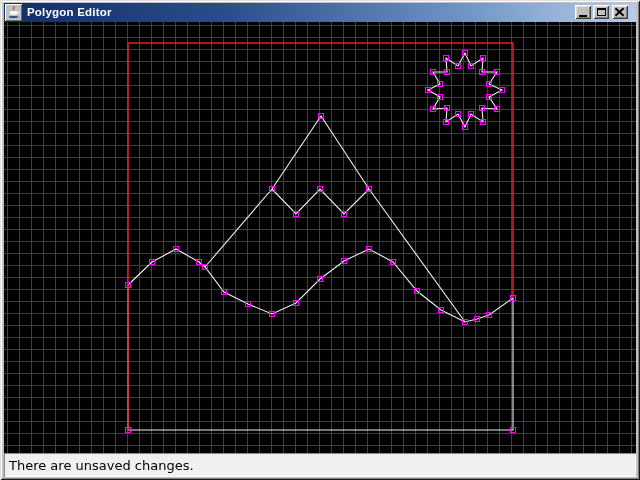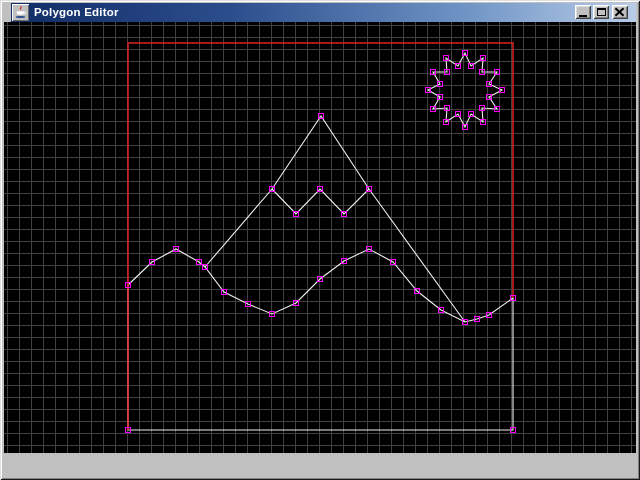--- a/index.html
+++ b/index.html
@@ -4,21 +4,21 @@
 <style>
   html,body{margin:0;padding:0;background:#555;}
   *{box-sizing:border-box;}
   .window{
     position:relative;width:640px;height:480px;background:#c0c0c0;
     font-family:"Liberation Sans",sans-serif;overflow:hidden;
     box-shadow:inset 1px 1px 0 #dfdfdf,inset -1px -1px 0 #1a1a1a,
                inset 2px 2px 0 #ffffff,inset -2px -2px 0 #808080;
   }
   .titlebar{
-    position:absolute;left:11px;top:3px;right:4px;height:19px;
+    position:absolute;left:4px;top:3px;right:4px;height:19px;
     background:linear-gradient(90deg,#112d66 0%,#2c4d8c 35%,#6d93c4 72%,#b9cce8 100%);
     display:flex;align-items:center;
   }
   .title-icon{
     position:absolute;left:1px;top:1px;width:17px;height:17px;background:#c0c0c0;
     box-shadow:inset 1px 1px 0 #ffffff,inset -1px -1px 0 #6a6a6a;
     display:flex;align-items:center;justify-content:center;
   }
   .title-text{
     position:absolute;left:23px;top:0;line-height:19px;
@@ -231,14 +231,17 @@
           <rect x="425.5" y="87.5" width="5" height="5" fill="none" stroke="#ff00ff" stroke-width="1" shape-rendering="crispEdges"></rect>
           <rect x="437.5" y="81.5" width="5" height="5" fill="none" stroke="#ff00ff" stroke-width="1" shape-rendering="crispEdges"></rect>
           <rect x="430.5" y="69.5" width="5" height="5" fill="none" stroke="#ff00ff" stroke-width="1" shape-rendering="crispEdges"></rect>
           <rect x="444.5" y="69.5" width="5" height="5" fill="none" stroke="#ff00ff" stroke-width="1" shape-rendering="crispEdges"></rect>
           <rect x="443.5" y="55.5" width="5" height="5" fill="none" stroke="#ff00ff" stroke-width="1" shape-rendering="crispEdges"></rect>
           <rect x="455.5" y="63.5" width="5" height="5" fill="none" stroke="#ff00ff" stroke-width="1" shape-rendering="crispEdges"></rect>
         </g>
       </svg>
   </div>
 
+  <div class="statusbar">
+    <span class="status-text">There are unsaved changes.</span>
+  </div>
 
 </div>
 
 </body></html>

